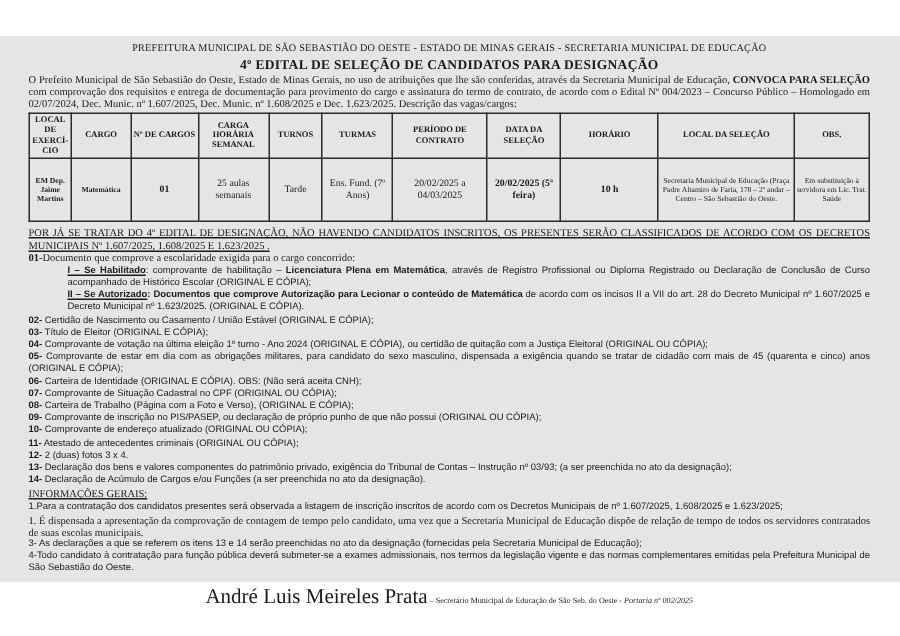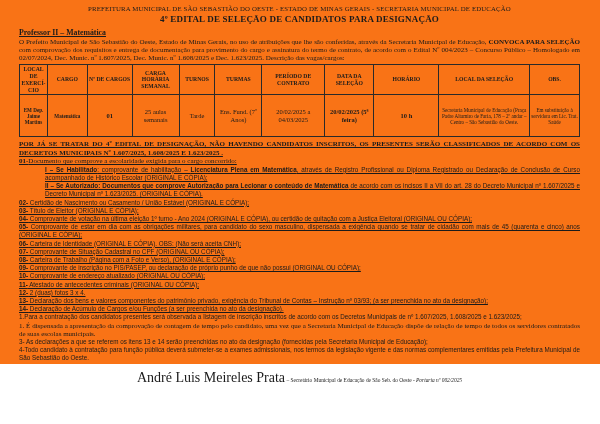--- a/index.html
+++ b/index.html
@@ -2,39 +2,39 @@
 <html lang="pt-BR"><head>
 <meta charset="utf-8">
 <style>
   * { margin:0; padding:0; box-sizing:border-box; }
   html,body { background:#ffffff; }
   body {
     width:600px; height:424px; overflow:hidden;
     color:#1b1b1b;
     font-family:"Liberation Serif","DejaVu Serif",serif;
   }
-  .page { width:600px; height:364px; background:#f97316; padding:5px 20px 4px 19px; }
+  .page { width:600px; height:364px; background:#e5e5e5; padding:5px 20px 4px 19px;margin-top:24px; }
 
   .org   { text-align:center; font-size:6.8px; line-height:8.5px; letter-spacing:.15px; white-space:nowrap; }
   .title { text-align:center; font-weight:bold; font-size:9px; line-height:11px; letter-spacing:.2px; }
   .pos   { font-weight:bold; text-decoration:underline; font-size:7.8px; line-height:10px; margin-top:3px; }
   .intro { font-size:7px; line-height:8.2px; text-align:justify;font-family:Liberation Serif, serif; }
 
   table { width:100%; border-collapse:collapse; table-layout:fixed; margin-top:2px; }
   th,td { border:1px solid #2a2a2a; text-align:center; vertical-align:middle; padding:1px; }
   th { font-size:5.7px; line-height:6.8px; font-weight:bold; height:30px; }
   td { font-size:6.5px; line-height:7.4px; height:42px; font-weight:normal; }
   td.b  { font-weight:bold; }
   td.xs { font-size:5.1px; line-height:6.1px; }
   td.xs.b { font-weight:bold; }
 
-  .notice   { font-weight:bold; text-decoration:underline; font-size:7px; line-height:8.6px; text-align:justify; margin-top:3px; }
+  .notice   { font-weight:normal; text-decoration:underline; font-size:7px; line-height:8.6px; text-align:justify; margin-top:3px; }
   .conforme { font-weight:bold; font-size:7px; line-height:9px; }
 
-  .docs p { font-family:"Liberation Sans","DejaVu Sans",sans-serif; font-size:6.3px; line-height:8.2px; text-align:justify;text-decoration:underline; }
+  .docs p { font-family:"Liberation Sans","DejaVu Sans",sans-serif; font-size:6.3px; line-height:8.2px; text-align:justify; }
   .docs p.serif { font-family:"Liberation Serif","DejaVu Serif",serif; font-size:7px; }
   .docs p.sub   { padding-left:26px; text-indent:0; }
 
   span.b { font-weight:bold; }
   span.u { text-decoration:underline; }
 
   .info-h { text-decoration:underline; font-size:7px; line-height:9px; margin-top:1px; }
   .info p { font-family:"Liberation Sans","DejaVu Sans",sans-serif; font-size:6.3px; line-height:8.2px; }
   .info p.serif { font-family:"Liberation Serif","DejaVu Serif",serif; font-size:7px; text-align:justify; }
   .info p.j { text-align:justify; }
@@ -45,21 +45,20 @@
   .sig .it    { font-style:italic; }
 </style>
 </head>
 <body>
 
 <div class="page">
 
   <div class="org">PREFEITURA MUNICIPAL DE SÃO SEBASTIÃO DO OESTE - ESTADO DE MINAS GERAIS - SECRETARIA MUNICIPAL DE EDUCAÇÃO</div>
   <div class="title">4º EDITAL DE SELEÇÃO DE CANDIDATOS PARA DESIGNAÇÃO</div>
 
-  <div class="pos">Professor II –  Matemática</div>
 
   <p class="intro"><span>O Prefeito Municipal de São Sebastião do Oeste, Estado de Minas Gerais, no uso de atribuições que lhe são conferidas, através da Secretaria Municipal de Educação, </span><span class="b">CONVOCA PARA SELEÇÃO</span><span> com comprovação dos requisitos e entrega de documentação para provimento do cargo e assinatura do termo de contrato, de acordo com o Edital Nº 004/2023 – Concurso Público – Homologado em 02/07/2024, Dec. Munic. nº 1.607/2025, Dec. Munic. nº 1.608/2025 e Dec. 1.623/2025. Descrição das vagas/cargos:</span></p>
 
   <table>
     <colgroup>
       <col style="width:5%">
         <col style="width:7.1%">
         <col style="width:8%">
         <col style="width:8.4%">
       <col style="width:6.4%">
@@ -134,20 +133,21 @@
 
       <p><span class="b">11-</span><span> Atestado de antecedentes criminais (ORIGINAL OU CÓPIA);</span></p>
 
       <p><span class="b">12-</span><span> 2 (duas) fotos 3 x 4.</span></p>
 
       <p><span class="b">13-</span><span> Declaração dos bens e valores componentes do patrimônio privado, exigência do Tribunal de Contas – Instrução nº 03/93; (a ser preenchida no ato da designação);</span></p>
 
       <p><span class="b">14-</span><span> Declaração de Acúmulo de Cargos e/ou Funções (a ser preenchida no ato da designação).</span></p>
     </div>
 
+  <div class="info-h">INFORMAÇÕES GERAIS:</div>
 
   <div class="info">
 
       <p><span>1.Para a contratação dos candidatos presentes será observada a listagem de inscrição inscritos de acordo com os Decretos Municipais de nº  1.607/2025, 1.608/2025 e 1.623/2025;</span></p>
 
       <p class="serif j"><span>1. É dispensada a apresentação da comprovação de contagem de tempo pelo candidato, uma vez que a Secretaria Municipal de Educação dispõe de relação de tempo de todos os servidores contratados de suas escolas municipais.</span></p>
 
       <p><span>3- As declarações a que se referem os itens 13 e 14 serão preenchidas no ato da designação (fornecidas pela Secretaria Municipal de Educação);</span></p>
 
       <p class="j"><span>4-Todo candidato à contratação para função pública deverá submeter-se a exames admissionais, nos termos da legislação vigente e das normas complementares emitidas pela Prefeitura Municipal de São Sebastião do Oeste.</span></p>

